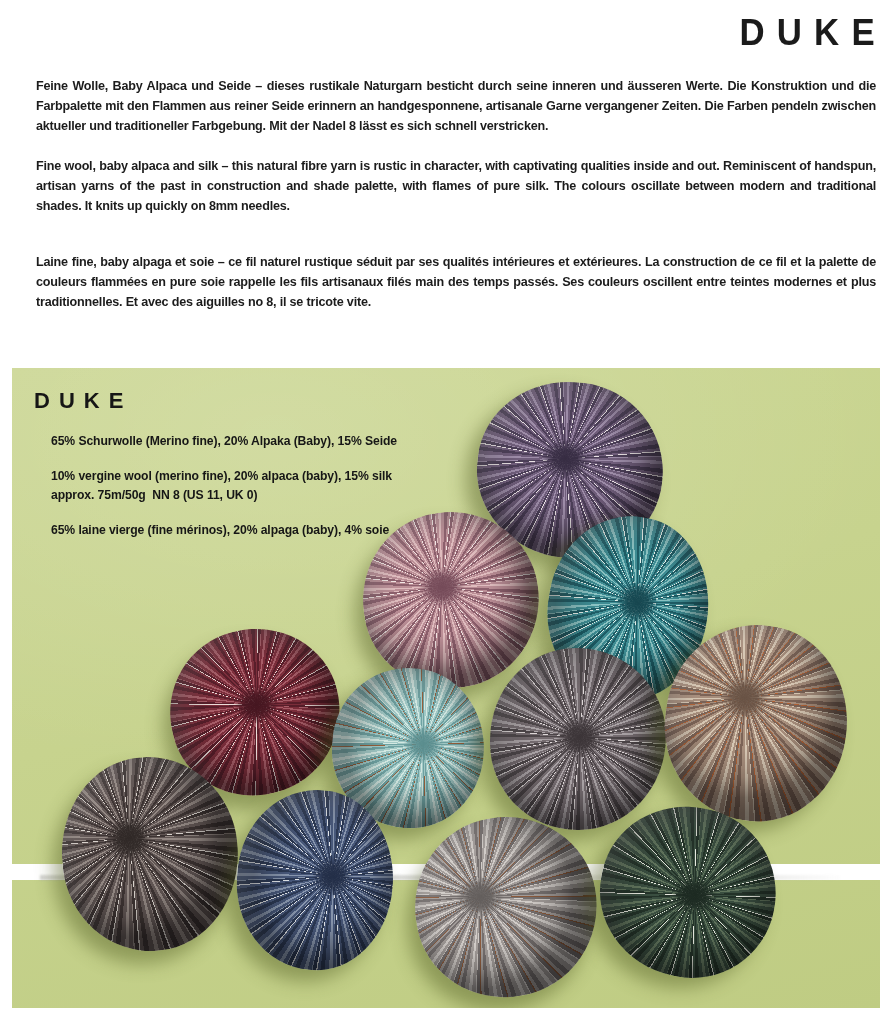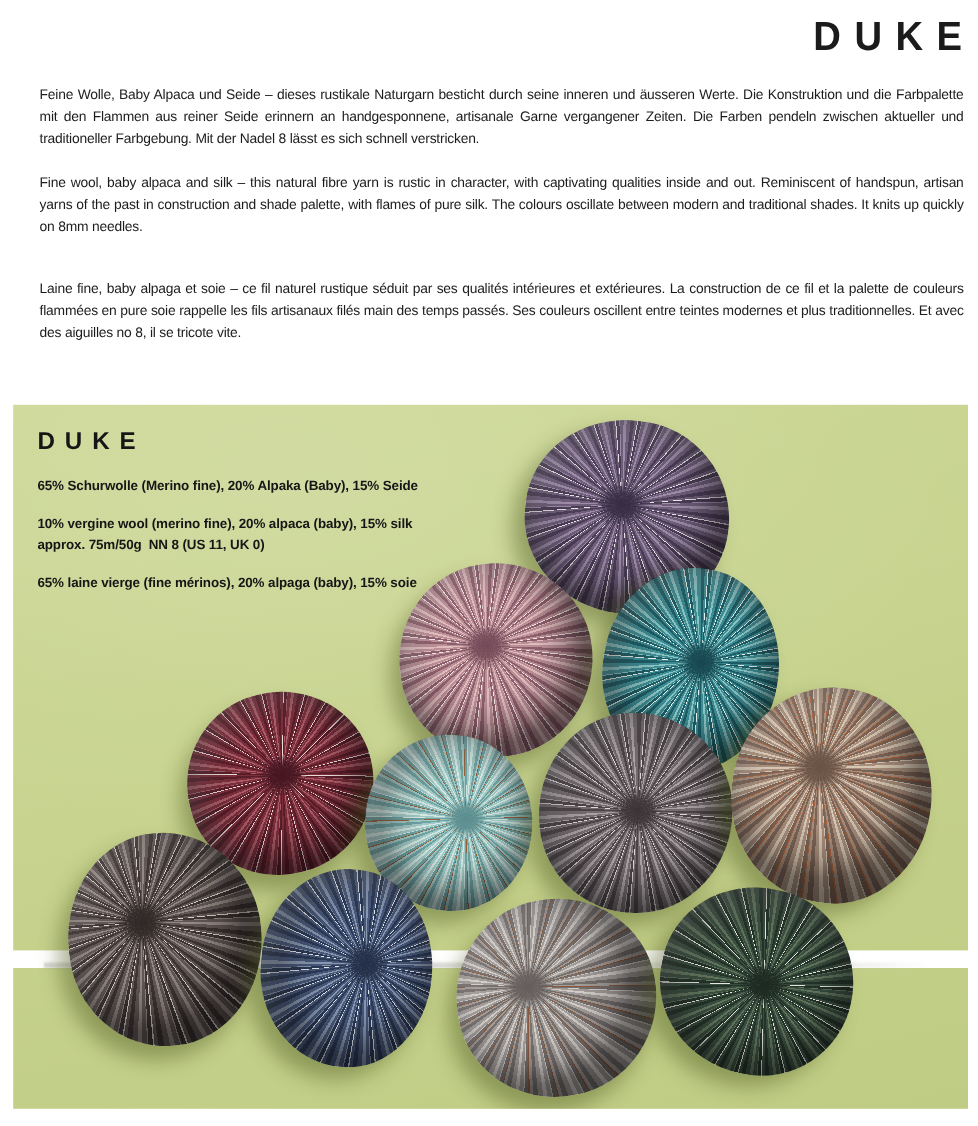--- a/index.html
+++ b/index.html
@@ -29,21 +29,21 @@
     white-space: nowrap;
   }
 
   
   .intro p {
     position: absolute;
     left: 36px;
     width: 840px;
     margin: 0;
     font-size: 12.6px;
-    font-weight: normal;
+    font-weight: bold;
     letter-spacing: -0.2px;
     line-height: 20px;
     color: #1c1c1c;
     text-align: justify;
   }
   .intro .p-de { top: 76px; }
   .intro .p-en { top: 156px; }
   .intro .p-fr { top: 252px; }
 
   
@@ -65,21 +65,21 @@
     font-weight: bold;
     letter-spacing: 9px;
     color: #161616;
     white-space: nowrap;
   }
   .specs {
     position: absolute;
     left: 22px; top: 64px;
     width: 380px;
   }
-  .spec-block { margin: 0 0 16px 0; }
+  .spec-block { margin: 0 0 16px 17px; }
   .spec-block p {
     margin: 0;
     font-size: 12.2px;
     font-weight: bold;
     letter-spacing: -0.1px;
     line-height: 19px;
     color: #161616;
     white-space: nowrap;
   }
 
@@ -132,21 +132,21 @@
 
     <div class="specs">
       <div class="spec-block">
         <p>65% Schurwolle (Merino fine), 20% Alpaka (Baby), 15% Seide</p>
       </div>
       <div class="spec-block">
         <p>10% vergine wool (merino fine), 20% alpaca (baby), 15% silk</p>
         <p>approx. 75m/50g&nbsp; NN 8 (US 11, UK 0)</p>
       </div>
       <div class="spec-block">
-        <p>65% laine vierge (fine mérinos), 20% alpaga (baby), 15% soie</p>
+        <p>65% laine vierge (fine mérinos), 20% alpaga (baby), 4% soie</p>
       </div>
     </div>
 
     <div class="balls">
         <div class="ball" style="left: 465px; top: 14px; width: 186px; height: 176px; z-index: 1; transform: rotate(6deg); background: radial-gradient(17% 15% at 47% 44%, rgb(54, 44, 66) 0%, rgba(54, 44, 66, 0.85) 38%, rgba(0, 0, 0, 0) 78%), radial-gradient(52% 52% at 47% 44%, rgba(0, 0, 0, 0) 50%, rgba(0, 0, 0, 0.14) 78%, rgba(0, 0, 0, 0.32) 98%), repeating-conic-gradient(from 10deg at 47% 44%, rgb(157, 140, 168) 0deg, rgb(157, 140, 168) 2.1deg, rgb(111, 93, 122) 2.1deg, rgb(111, 93, 122) 4.8deg, rgb(75, 62, 87) 4.8deg, rgb(75, 62, 87) 7.4deg, rgb(111, 93, 122) 7.4deg, rgb(111, 93, 122) 9.2deg, rgb(233, 226, 228) 9.2deg, rgb(233, 226, 228) 9.9deg, rgb(75, 62, 87) 9.9deg, rgb(75, 62, 87) 12.1deg, rgb(157, 140, 168) 12.1deg, rgb(157, 140, 168) 12.7deg, rgb(111, 93, 122) 12.7deg, rgb(111, 93, 122) 15deg);"></div>
         <div class="ball" style="left: 351px; top: 144px; width: 176px; height: 176px; z-index: 2; transform: rotate(-8deg); background: radial-gradient(17% 15% at 46% 42%, rgb(116, 74, 88) 0%, rgba(116, 74, 88, 0.85) 38%, rgba(0, 0, 0, 0) 78%), radial-gradient(52% 52% at 46% 42%, rgba(0, 0, 0, 0) 50%, rgba(0, 0, 0, 0.14) 78%, rgba(0, 0, 0, 0.32) 98%), repeating-conic-gradient(from 140deg at 46% 42%, rgb(223, 188, 190) 0deg, rgb(223, 188, 190) 2.1deg, rgb(187, 142, 150) 2.1deg, rgb(187, 142, 150) 4.8deg, rgb(140, 95, 108) 4.8deg, rgb(140, 95, 108) 7.4deg, rgb(187, 142, 150) 7.4deg, rgb(187, 142, 150) 9.2deg, rgb(243, 231, 229) 9.2deg, rgb(243, 231, 229) 9.9deg, rgb(140, 95, 108) 9.9deg, rgb(140, 95, 108) 12.1deg, rgb(223, 188, 190) 12.1deg, rgb(223, 188, 190) 12.7deg, rgb(187, 142, 150) 12.7deg, rgb(187, 142, 150) 15deg);"></div>
         <div class="ball" style="left: 536px; top: 148px; width: 160px; height: 184px; z-index: 2; transform: rotate(10deg); background: radial-gradient(17% 15% at 55% 46%, rgb(22, 70, 79) 0%, rgba(22, 70, 79, 0.85) 38%, rgba(0, 0, 0, 0) 78%), radial-gradient(52% 52% at 55% 46%, rgba(0, 0, 0, 0) 50%, rgba(0, 0, 0, 0.14) 78%, rgba(0, 0, 0, 0.32) 98%), repeating-conic-gradient(from 60deg at 55% 46%, rgb(139, 195, 195) 0deg, rgb(139, 195, 195) 2.1deg, rgb(62, 140, 147) 2.1deg, rgb(62, 140, 147) 4.8deg, rgb(30, 93, 102) 4.8deg, rgb(30, 93, 102) 7.4deg, rgb(62, 140, 147) 7.4deg, rgb(62, 140, 147) 9.2deg, rgb(232, 241, 236) 9.2deg, rgb(232, 241, 236) 9.9deg, rgb(30, 93, 102) 9.9deg, rgb(30, 93, 102) 12.1deg, rgb(139, 195, 195) 12.1deg, rgb(139, 195, 195) 12.7deg, rgb(62, 140, 147) 12.7deg, rgb(62, 140, 147) 15deg);"></div>
         <div class="ball" style="left: 158px; top: 261px; width: 170px; height: 166px; z-index: 3; transform: rotate(-14deg); background: radial-gradient(17% 15% at 52% 46%, rgb(69, 22, 32) 0%, rgba(69, 22, 32, 0.85) 38%, rgba(0, 0, 0, 0) 78%), radial-gradient(52% 52% at 52% 46%, rgba(0, 0, 0, 0) 50%, rgba(0, 0, 0, 0.14) 78%, rgba(0, 0, 0, 0.32) 98%), repeating-conic-gradient(from 200deg at 52% 46%, rgb(168, 93, 104) 0deg, rgb(168, 93, 104) 2.1deg, rgb(124, 46, 59) 2.1deg, rgb(124, 46, 59) 4.8deg, rgb(88, 30, 42) 4.8deg, rgb(88, 30, 42) 7.4deg, rgb(124, 46, 59) 7.4deg, rgb(124, 46, 59) 9.2deg, rgb(237, 220, 216) 9.2deg, rgb(237, 220, 216) 9.9deg, rgb(88, 30, 42) 9.9deg, rgb(88, 30, 42) 12.1deg, rgb(168, 93, 104) 12.1deg, rgb(168, 93, 104) 12.7deg, rgb(124, 46, 59) 12.7deg, rgb(124, 46, 59) 15deg);"></div>
         <div class="ball" style="left: 320px; top: 300px; width: 152px; height: 160px; z-index: 3; transform: rotate(4deg); background: radial-gradient(17% 15% at 60% 47%, rgb(90, 141, 142) 0%, rgba(90, 141, 142, 0.85) 38%, rgba(0, 0, 0, 0) 78%), radial-gradient(52% 52% at 60% 47%, rgba(0, 0, 0, 0) 50%, rgba(0, 0, 0, 0.14) 78%, rgba(0, 0, 0, 0.32) 98%), repeating-conic-gradient(from 240deg at 60% 47%, rgb(211, 232, 226) 0deg, rgb(211, 232, 226) 2.1deg, rgb(162, 201, 198) 2.1deg, rgb(162, 201, 198) 4.8deg, rgb(111, 162, 162) 4.8deg, rgb(111, 162, 162) 7.4deg, rgb(162, 201, 198) 7.4deg, rgb(162, 201, 198) 9.2deg, rgb(150, 96, 60) 9.2deg, rgb(150, 96, 60) 9.9deg, rgb(111, 162, 162) 9.9deg, rgb(111, 162, 162) 12.1deg, rgb(211, 232, 226) 12.1deg, rgb(211, 232, 226) 12.7deg, rgb(162, 201, 198) 12.7deg, rgb(162, 201, 198) 15deg);"></div>
         <div class="ball" style="left: 478px; top: 280px; width: 176px; height: 182px; z-index: 3; transform: rotate(0deg); background: radial-gradient(17% 15% at 51% 49%, rgb(59, 52, 55) 0%, rgba(59, 52, 55, 0.85) 38%, rgba(0, 0, 0, 0) 78%), radial-gradient(52% 52% at 51% 49%, rgba(0, 0, 0, 0) 50%, rgba(0, 0, 0, 0.14) 78%, rgba(0, 0, 0, 0.32) 98%), repeating-conic-gradient(from 100deg at 51% 49%, rgb(169, 162, 165) 0deg, rgb(169, 162, 165) 2.1deg, rgb(116, 107, 111) 2.1deg, rgb(116, 107, 111) 4.8deg, rgb(76, 69, 72) 4.8deg, rgb(76, 69, 72) 7.4deg, rgb(116, 107, 111) 7.4deg, rgb(116, 107, 111) 9.2deg, rgb(222, 216, 216) 9.2deg, rgb(222, 216, 216) 9.9deg, rgb(76, 69, 72) 9.9deg, rgb(76, 69, 72) 12.1deg, rgb(169, 162, 165) 12.1deg, rgb(169, 162, 165) 12.7deg, rgb(116, 107, 111) 12.7deg, rgb(116, 107, 111) 15deg);"></div>

